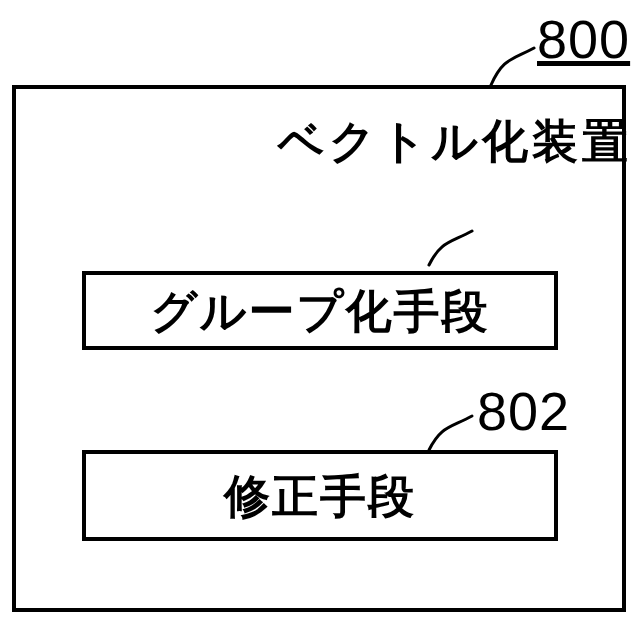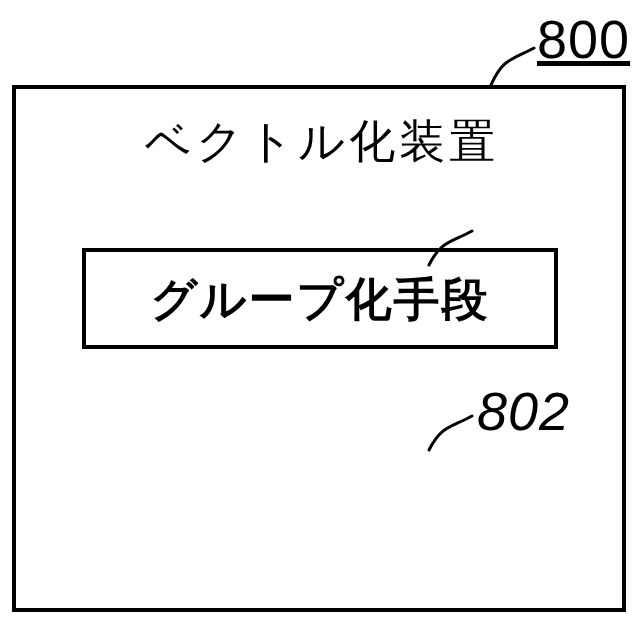--- a/index.html
+++ b/index.html
@@ -27,41 +27,41 @@
     height: 527px;
     border: 4px solid #000000;
     box-sizing: border-box;
     background: #ffffff;
   }
   .device-title {
     position: absolute;
     left: 12px;
     top: 118px;
     width: 620px;
-    text-align: center;
+    text-align: right;
     font-size: 46px;
-    font-weight: 400;
+    font-weight: 700;
     letter-spacing: 4px;
     line-height: 1;
     white-space: nowrap;
   }
   .component-box {
     position: absolute;
     left: 82px;
     width: 476px;
     border: 4px solid #000000;
     box-sizing: border-box;
     background: #ffffff;
     display: flex;
     align-items: center;
     justify-content: center;
   }
   .component-box.box-801 {
-    top: 248px;
-    height: 101px;
+    top: 271px;
+    height: 79px;
   }
   .component-box.box-802 {
     top: 450px;
     height: 91px;
   }
   .component-text {
     font-size: 46px;
     font-weight: 600;
     letter-spacing: 2px;
     line-height: 1;
@@ -70,21 +70,21 @@
   .ref-number {
     position: absolute;
     font-size: 54px;
     font-weight: 500;
     line-height: 1;
     letter-spacing: 1px;
     white-space: nowrap;
   }
   .ref-800 { left: 537px; top: 12px; text-decoration: underline; }
   .ref-801 { left: 477px; top: 199px; }
-  .ref-802 { left: 477px; top: 384px; font-style: italic; }
+  .ref-802 { left: 477px; top: 384px; }
   .leader-lines {
     position: absolute;
     left: 0;
     top: 0;
     width: 640px;
     height: 640px;
     pointer-events: none;
   }
 </style>
 </head>
@@ -98,20 +98,23 @@
 
   <div class="ref-number ref-800">800</div>
 
 
   <div class="ref-number ref-802">802</div>
 
   <div class="component-box box-801">
     <span class="component-text">グループ化手段</span>
   </div>
 
+  <div class="component-box box-802">
+    <span class="component-text">修正手段</span>
+  </div>
 
   <svg class="leader-lines" viewBox="0 0 640 640" xmlns="http://www.w3.org/2000/svg">
     <path d="M 534 48 C 512 60, 503 58, 491 85" fill="none" stroke="#000000" stroke-width="3" stroke-linecap="round"></path>
     <path d="M 472 231 C 450 243, 441 241, 429 265" fill="none" stroke="#000000" stroke-width="3" stroke-linecap="round"></path>
     <path d="M 472 416 C 450 428, 441 426, 429 450" fill="none" stroke="#000000" stroke-width="3" stroke-linecap="round"></path>
   </svg>
 
 </div>
 
 </body></html>

